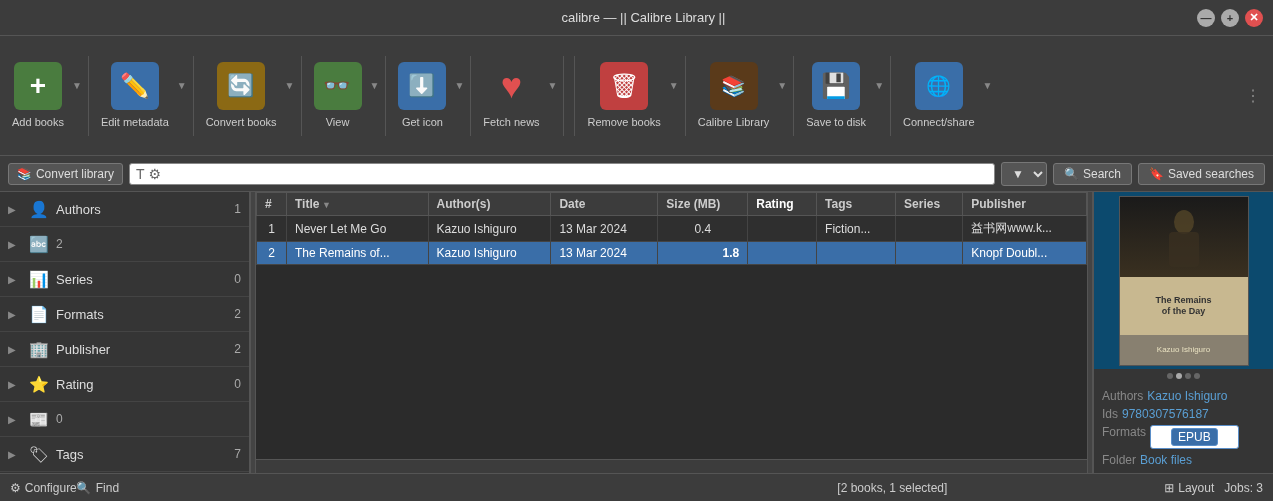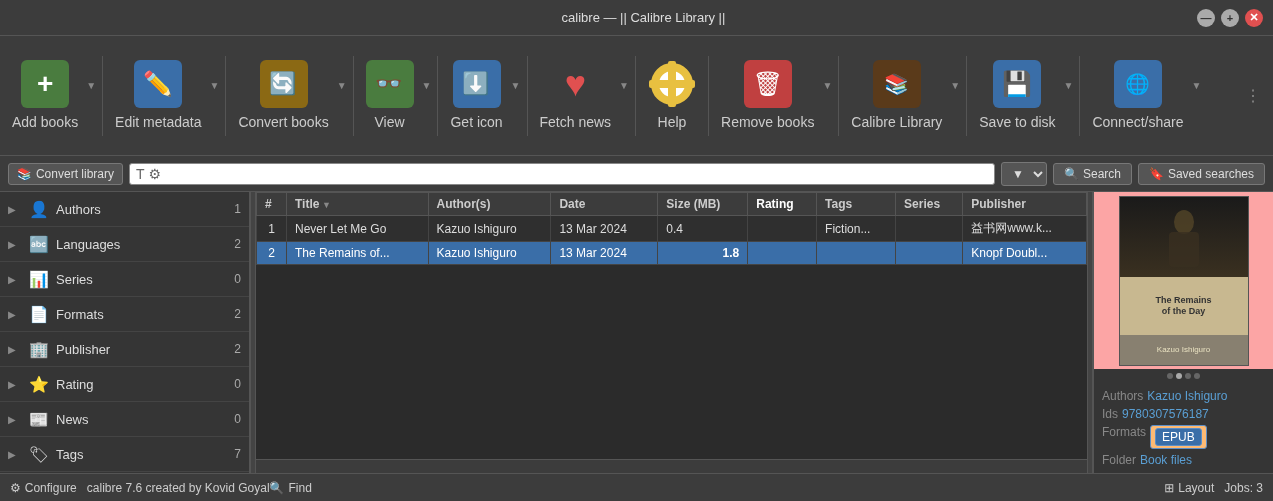--- a/index.html
+++ b/index.html
@@ -69,21 +69,21 @@
       justify-content: center;
       cursor: pointer;
       padding: 4px 6px;
       border-radius: 4px;
       min-width: 60px;
       height: 100px;
       gap: 6px;
       position: relative;
     }
     .toolbar-item-label {
-      font-size: 14px;
+      font-size: 11px;
       color: #ccc;
       text-align: right;
       line-height: 1.2;
     }
     .toolbar-icon {
       width: 48px;
       height: 48px;
       display: flex;
       align-items: center;
       justify-content: center;
@@ -431,21 +431,21 @@
       width: 180px;
       min-width: 180px;
       background: #353535;
       border-left: 1px solid #555;
       display: flex;
       flex-direction: column;
       overflow: hidden;
     }
     .book-cover-area {
       height: 180px;
-      background: #fca5a5;
+      background: #0c4a6e;
       display: flex;
       align-items: center;
       justify-content: center;
       overflow: hidden;
       position: relative;
     }
 
     .dots-row {
       display: flex;
       justify-content: center;
@@ -486,22 +486,22 @@
       border-radius: 3px;
       border: 1px solid #5a8ec8;
       cursor: pointer;
     }
     .formats-row {
       display: flex;
       align-items: flex-start;
       gap: 4px;
       border: 1px solid #5a8ec8;
       border-radius: 3px;
-      padding: 2px 4px;
-      background: #fdba74;
+      padding: 2px 20px;
+      background: #ffffff;
     }
 
     
     .status-bar {
       background: #3c3c3c;
       display: flex;
       align-items: center;
       justify-content: space-between;
       padding: 4px 10px;
       height: 28px;
@@ -612,28 +612,20 @@
   <div class="toolbar-item">
     <div class="toolbar-icon">
       <div style="font-size:36px;color:#e05050;">♥</div>
     </div>
     <span class="toolbar-item-label">Fetch news</span>
   </div>
   <div style="font-size:10px;color:#888;cursor:pointer;align-self:center;margin-top:-20px;">▼</div>
 
   <div class="toolbar-separator"></div>
 
-  <div class="toolbar-item">
-    <div class="toolbar-icon">
-      <div class="icon-help">
-        <div class="lifesaver"></div>
-      </div>
-    </div>
-    <span class="toolbar-item-label">Help</span>
-  </div>
 
   <div class="toolbar-separator"></div>
 
   <div class="toolbar-item">
     <div class="toolbar-icon">
       <div class="icon-remove">🗑</div>
     </div>
     <span class="toolbar-item-label">Remove books</span>
   </div>
   <div style="font-size:10px;color:#888;cursor:pointer;align-self:center;margin-top:-20px;">▼</div>
@@ -700,21 +692,20 @@
   <div class="sidebar">
     <div class="sidebar-item">
       <span class="sidebar-item-arrow">▶</span>
       <span class="sidebar-item-icon">👤</span>
       <span class="sidebar-item-label">Authors</span>
       <span class="sidebar-item-count">1</span>
     </div>
     <div class="sidebar-item">
       <span class="sidebar-item-arrow">▶</span>
       <span class="sidebar-item-icon">🔤</span>
-      <span class="sidebar-item-label">Languages</span>
       <span class="sidebar-item-count">2</span>
     </div>
     <div class="sidebar-item">
       <span class="sidebar-item-arrow">▶</span>
       <span class="sidebar-item-icon">📊</span>
       <span class="sidebar-item-label">Series</span>
       <span class="sidebar-item-count">0</span>
     </div>
     <div class="sidebar-item">
       <span class="sidebar-item-arrow">▶</span>
@@ -730,21 +721,20 @@
     </div>
     <div class="sidebar-item">
       <span class="sidebar-item-arrow">▶</span>
       <span class="sidebar-item-icon">⭐</span>
       <span class="sidebar-item-label">Rating</span>
       <span class="sidebar-item-count">0</span>
     </div>
     <div class="sidebar-item">
       <span class="sidebar-item-arrow">▶</span>
       <span class="sidebar-item-icon">📰</span>
-      <span class="sidebar-item-label">News</span>
       <span class="sidebar-item-count">0</span>
     </div>
     <div class="sidebar-item">
       <span class="sidebar-item-arrow">▶</span>
       <span class="sidebar-item-icon">🏷</span>
       <span class="sidebar-item-label">Tags</span>
       <span class="sidebar-item-count">7</span>
     </div>
     <div class="sidebar-item">
       
@@ -771,21 +761,21 @@
             <th>Series</th>
             <th>Publisher</th>
           </tr>
         </thead>
         <tbody id="book-table-body">
         <tr class="normal">
               <td style="text-align: center;">1</td>
               <td>Never Let Me Go</td>
               <td>Kazuo Ishiguro</td>
               <td>13 Mar 2024</td>
-              <td style="text-align: left;">0.4</td>
+              <td style="text-align: center;">0.4</td>
               <td></td>
               <td>Fiction...</td>
               <td></td>
               <td>益书网www.k...</td>
             </tr>
             <tr class="selected">
               <td style="text-align: center;">2</td>
               <td>The Remains of...</td>
               <td>Kazuo Ishiguro</td>
               <td>13 Mar 2024</td>
@@ -855,28 +845,30 @@
     </div>
   </div>
 </div>
 
 <div class="status-bar">
   <div class="status-left">
     <div class="configure-btn">
       <span>⚙</span>
       <span>Configure</span>
     </div>
-    <span>calibre 7.6 created by Kovid Goyal</span>
   </div>
   <div class="status-center">
     <div class="find-btn">
       <span>🔍</span>
       <span>Find</span>
     </div>
   </div>
+  <div style="flex:1;text-align:center;">
+    <span>[2 books, 1 selected]</span>
+  </div>
   <div class="status-right">
     <div class="layout-btn">
       <span>⊞</span>
       <span>Layout</span>
     </div>
     <span>Jobs: 3</span>
   </div>
 </div>
 
 </body></html>

